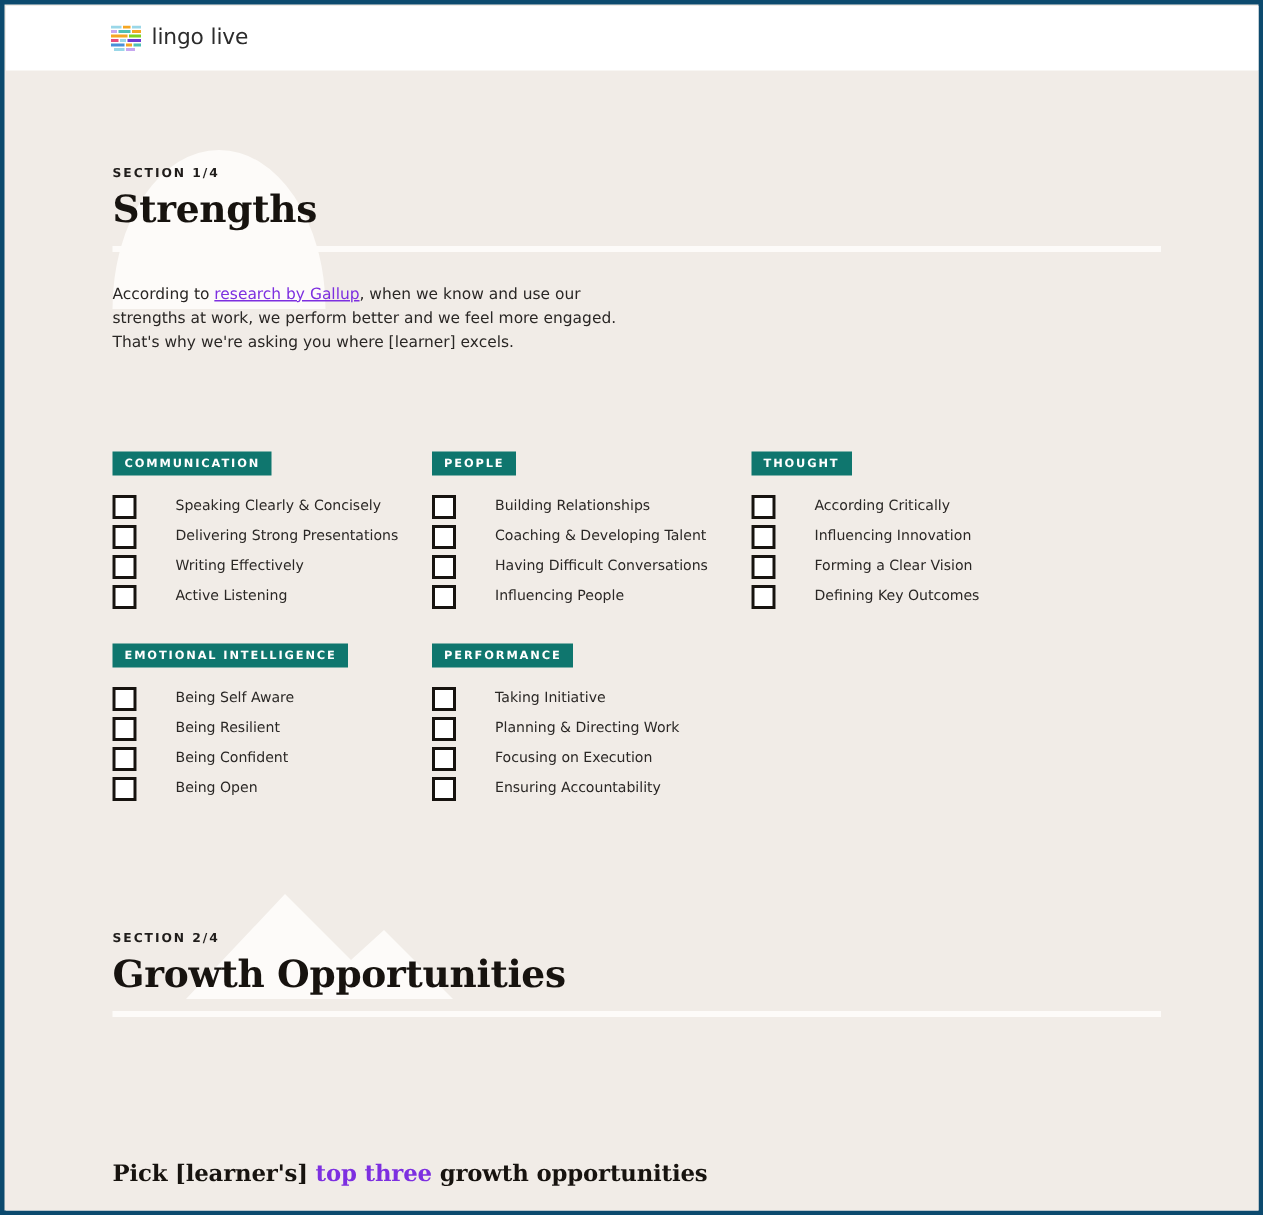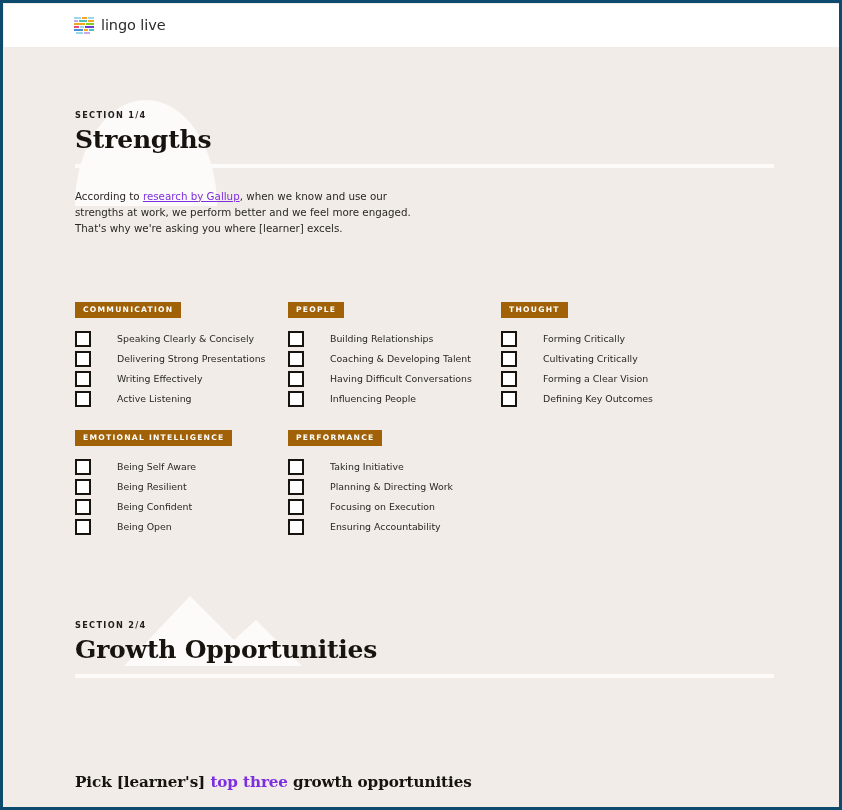--- a/index.html
+++ b/index.html
@@ -146,21 +146,21 @@
   .cat-row {
     display: flex;
     position: relative;
   }
   .cat-col {
     width: 213px;
     flex: 0 0 213px;
   }
   .cat-badge {
     display: inline-block;
-    background: #a16207;
+    background: #0f766e;
     color: #ffffff;
     font-family: "DejaVu Sans", sans-serif;
     font-size: 7.6px;
     font-weight: bold;
     letter-spacing: 1.25px;
     padding: 4px 8px 4px 8px;
     line-height: 1;
   }
   .cat-items { margin-top: 11px; }
   .cat-item {
@@ -278,25 +278,25 @@
                 <span class="cat-label">Influencing People</span>
               </label>
             </div>
           </div>
 
           <div class="cat-col">
             <div class="cat-badge">THOUGHT</div>
             <div class="cat-items">
               <label class="cat-item">
                 <span class="cbox"></span>
-                <span class="cat-label">Forming Critically</span>
-              </label>
-              <label class="cat-item">
-                <span class="cbox"></span>
-                <span class="cat-label">Cultivating Critically</span>
+                <span class="cat-label">According Critically</span>
+              </label>
+              <label class="cat-item">
+                <span class="cbox"></span>
+                <span class="cat-label">Influencing Innovation</span>
               </label>
               <label class="cat-item">
                 <span class="cbox"></span>
                 <span class="cat-label">Forming a Clear Vision</span>
               </label>
               <label class="cat-item">
                 <span class="cbox"></span>
                 <span class="cat-label">Defining Key Outcomes</span>
               </label>
             </div>

